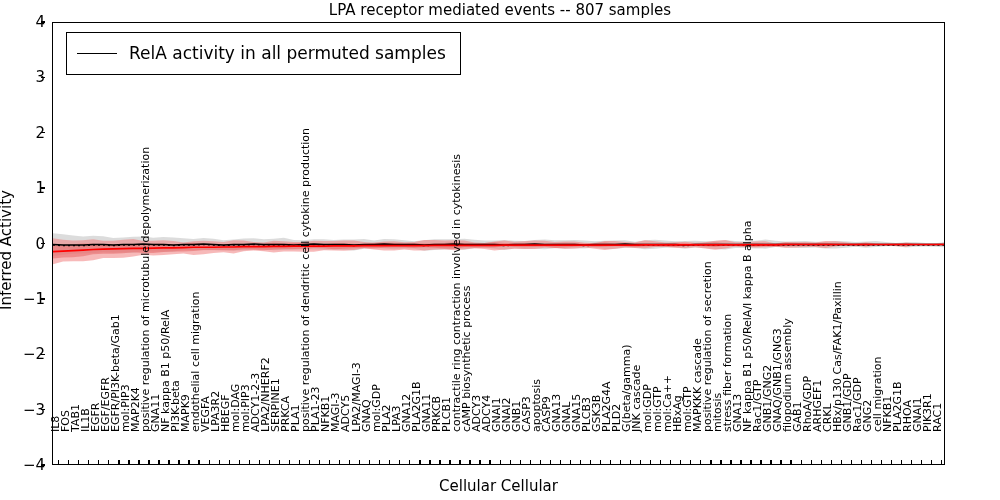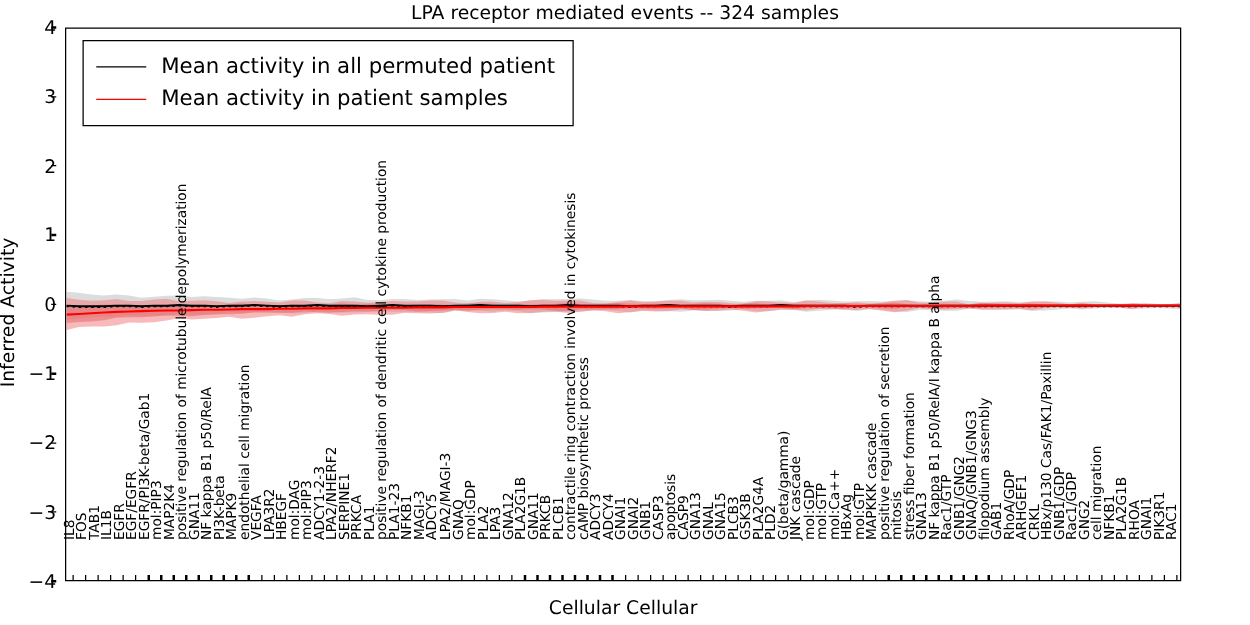--- a/index.html
+++ b/index.html
@@ -105,21 +105,21 @@
   }
 
   
   #band-svg{position:absolute;left:0;top:0;}
 </style>
 </head>
 <body>
 
 <div id="figure">
 
-  <div id="chart-title">LPA receptor mediated events -- 324 samples</div>
+  <div id="chart-title">LPA receptor mediated events -- 807 samples</div>
 
   <div id="y-axis-label-wrap">
     <div id="y-axis-label">Inferred Activity</div>
   </div>
 
   <div id="y-labels">
       <div class="ylabel-text" style="top: 0px;">4</div>
       <div class="tickmark ytick-mark" style="left: 41px; top: -0.65px;"></div>
       <div class="ylabel-text" style="top: 55.375px;">3</div>
       <div class="tickmark ytick-mark" style="left: 41px; top: 54.725px;"></div>
@@ -329,21 +329,17 @@
       <div class="xtick-label" style="left: 871.416px;">GNAI1</div>
       <div class="xtick-label" style="left: 881.449px;">PIK3R1</div>
       <div class="xtick-label" style="left: 891.483px;">RAC1</div>
     </div>
 
   <div id="x-axis-label">Cellular Cellular</div>
 
   <div id="legend">
     <div class="legend-row">
       <span class="legend-swatch" style="border-top-color: rgb(0, 0, 0);"></span>
-      <span class="legend-text">Mean activity in all permuted patient</span>
-    </div>
-    <div class="legend-row">
-      <span class="legend-swatch" style="border-top-color: rgb(255, 0, 0);"></span>
-      <span class="legend-text">Mean activity in patient samples</span>
+      <span class="legend-text">RelA activity in all permuted samples</span>
     </div>
   </div>
 
 </div>
 
 </body></html>

